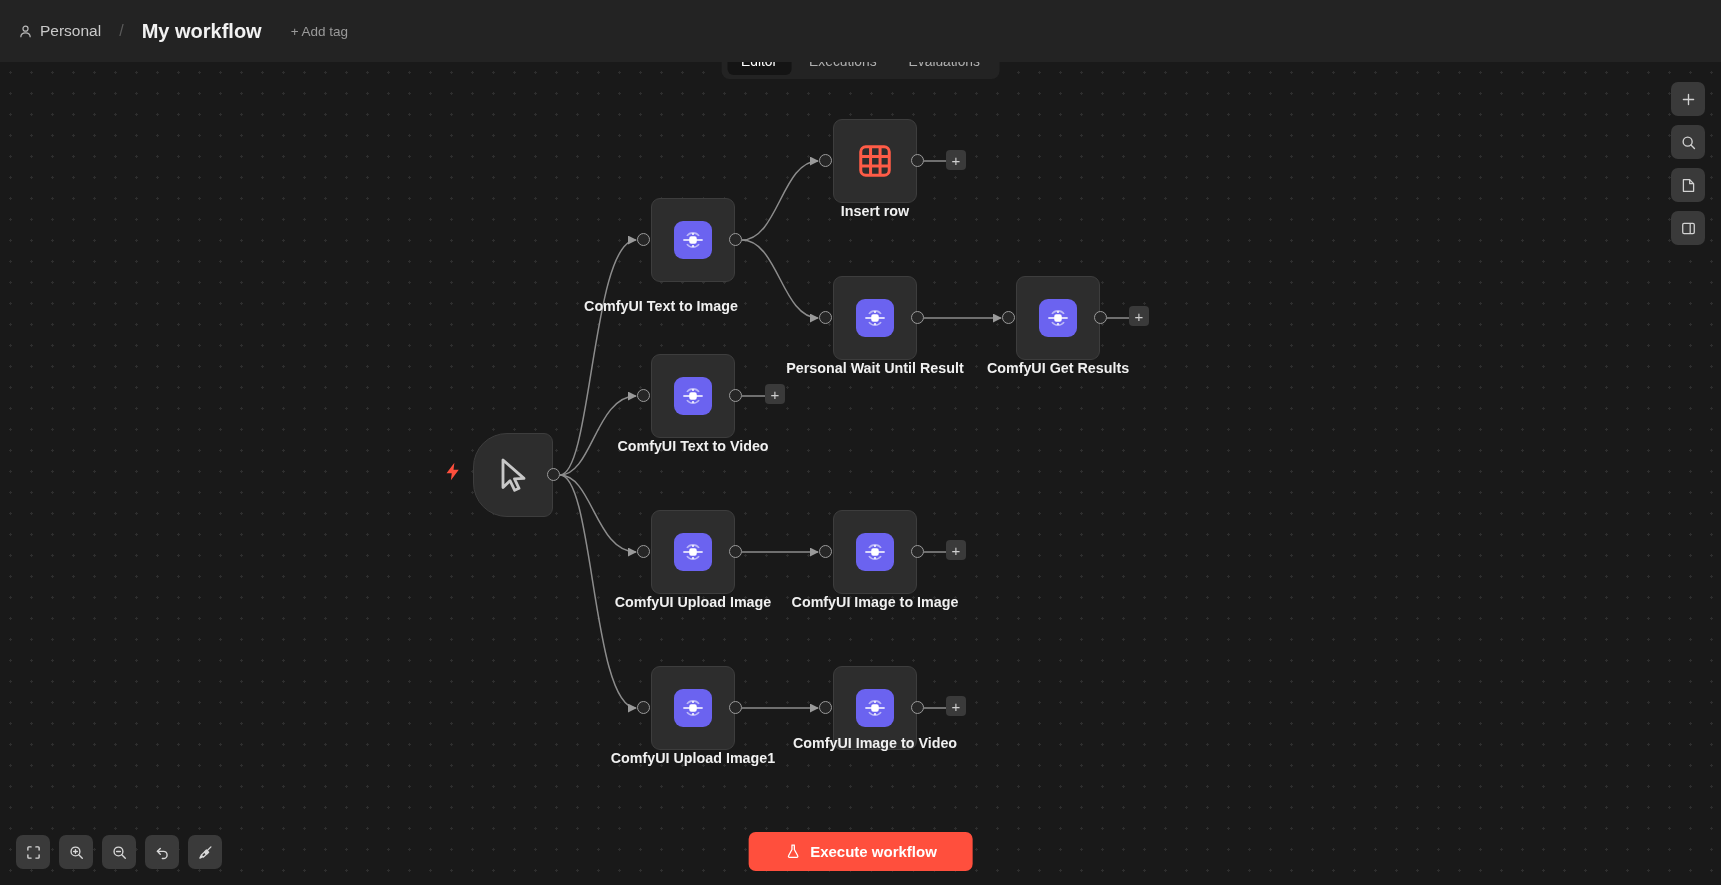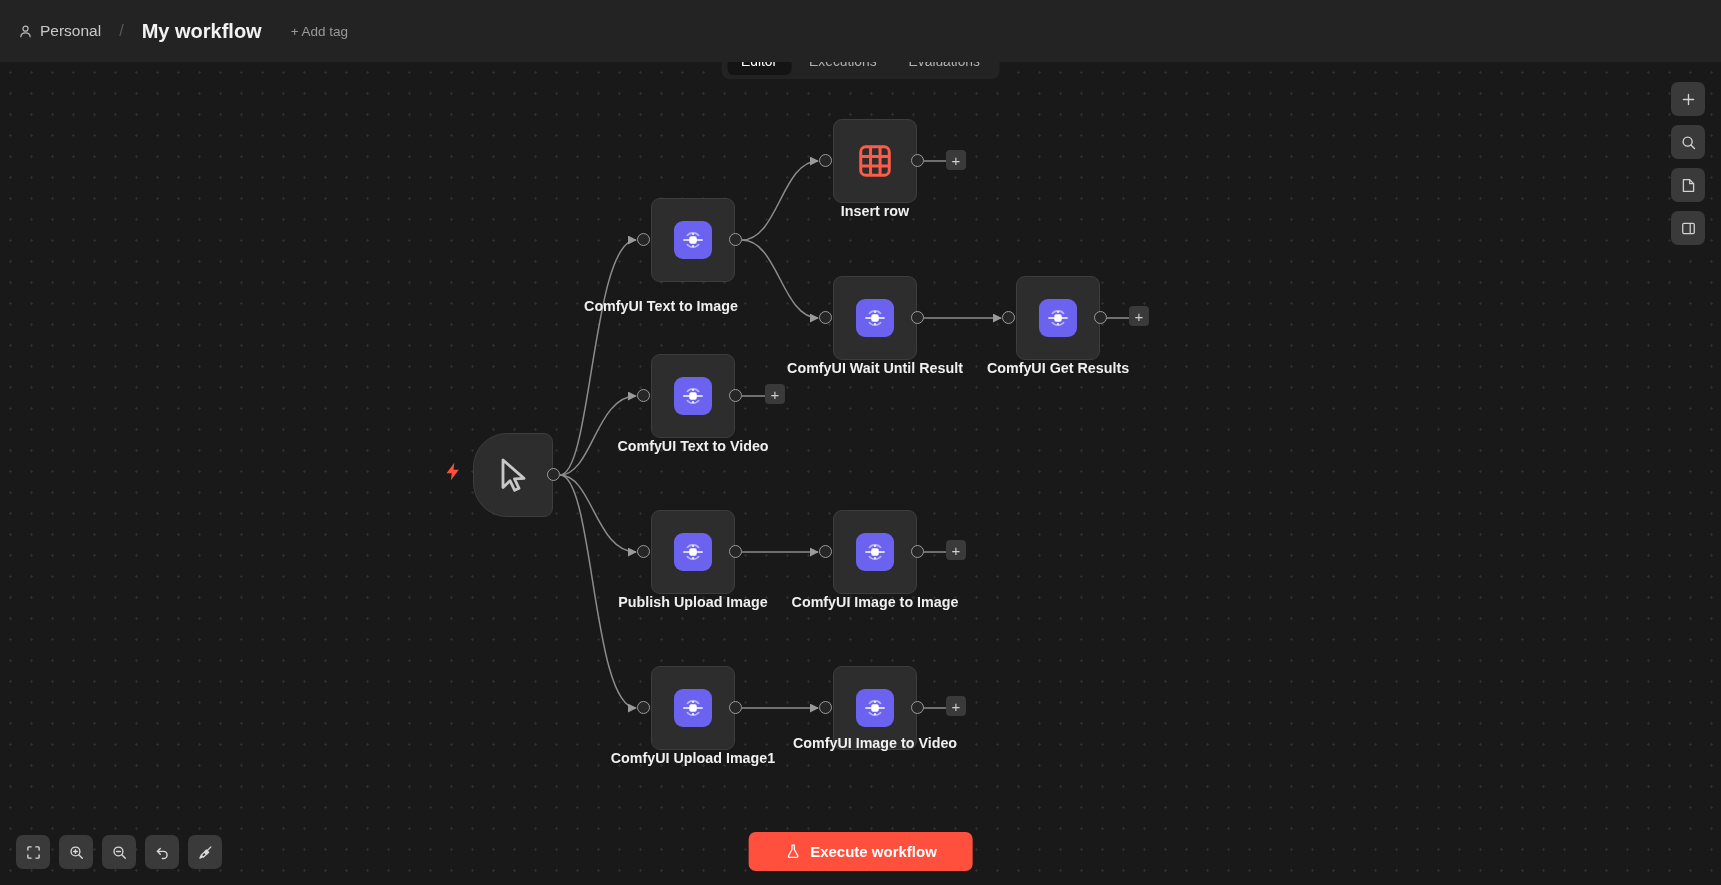--- a/index.html
+++ b/index.html
@@ -254,21 +254,21 @@
         <svg viewBox="0 0 24 24" width="26" height="26" fill="none" stroke="#ffffff" stroke-width="1.5">
           <rect x="9.3" y="9.3" width="5.4" height="5.4" rx="1.1" fill="#ffffff"></rect>
           <path d="M3.6 12h5.5M14.9 12h5.5" stroke-linecap="round"></path>
           <circle cx="12" cy="6.4" r="0.95" fill="#ffffff" stroke="none"></circle>
           <circle cx="12" cy="17.6" r="0.95" fill="#ffffff" stroke="none"></circle>
           <path d="M6.4 8.2a7 7 0 0 1 11.2 0" stroke-opacity="0.55"></path>
           <path d="M6.4 15.8a7 7 0 0 0 11.2 0" stroke-opacity="0.55"></path>
         </svg>
       </span>
     </div>
-    <div class="node-label" style="left:770px; top:297px;">ComfyUI Wait Until Result</div>
+    <div class="node-label" style="left:770px; top:297px;">Personal Wait Until Result</div>
     <span class="port" style="left:819px; top:249px;"></span>
     <span class="port" style="left:911px; top:249px;"></span>
 
     <div class="node" style="left:1016px; top:214px;">
       <span class="comfy-icon">
         <svg viewBox="0 0 24 24" width="26" height="26" fill="none" stroke="#ffffff" stroke-width="1.5">
           <rect x="9.3" y="9.3" width="5.4" height="5.4" rx="1.1" fill="#ffffff"></rect>
           <path d="M3.6 12h5.5M14.9 12h5.5" stroke-linecap="round"></path>
           <circle cx="12" cy="6.4" r="0.95" fill="#ffffff" stroke="none"></circle>
           <circle cx="12" cy="17.6" r="0.95" fill="#ffffff" stroke="none"></circle>
@@ -304,21 +304,21 @@
         <svg viewBox="0 0 24 24" width="26" height="26" fill="none" stroke="#ffffff" stroke-width="1.5">
           <rect x="9.3" y="9.3" width="5.4" height="5.4" rx="1.1" fill="#ffffff"></rect>
           <path d="M3.6 12h5.5M14.9 12h5.5" stroke-linecap="round"></path>
           <circle cx="12" cy="6.4" r="0.95" fill="#ffffff" stroke="none"></circle>
           <circle cx="12" cy="17.6" r="0.95" fill="#ffffff" stroke="none"></circle>
           <path d="M6.4 8.2a7 7 0 0 1 11.2 0" stroke-opacity="0.55"></path>
           <path d="M6.4 15.8a7 7 0 0 0 11.2 0" stroke-opacity="0.55"></path>
         </svg>
       </span>
     </div>
-    <div class="node-label" style="left:588px; top:531px;">Publish Upload Image</div>
+    <div class="node-label" style="left:588px; top:531px;">ComfyUI Upload Image</div>
     <span class="port" style="left:637px; top:483px;"></span>
     <span class="port" style="left:729px; top:483px;"></span>
 
     <div class="node" style="left:833px; top:448px;">
       <span class="comfy-icon">
         <svg viewBox="0 0 24 24" width="26" height="26" fill="none" stroke="#ffffff" stroke-width="1.5">
           <rect x="9.3" y="9.3" width="5.4" height="5.4" rx="1.1" fill="#ffffff"></rect>
           <path d="M3.6 12h5.5M14.9 12h5.5" stroke-linecap="round"></path>
           <circle cx="12" cy="6.4" r="0.95" fill="#ffffff" stroke="none"></circle>
           <circle cx="12" cy="17.6" r="0.95" fill="#ffffff" stroke="none"></circle>

